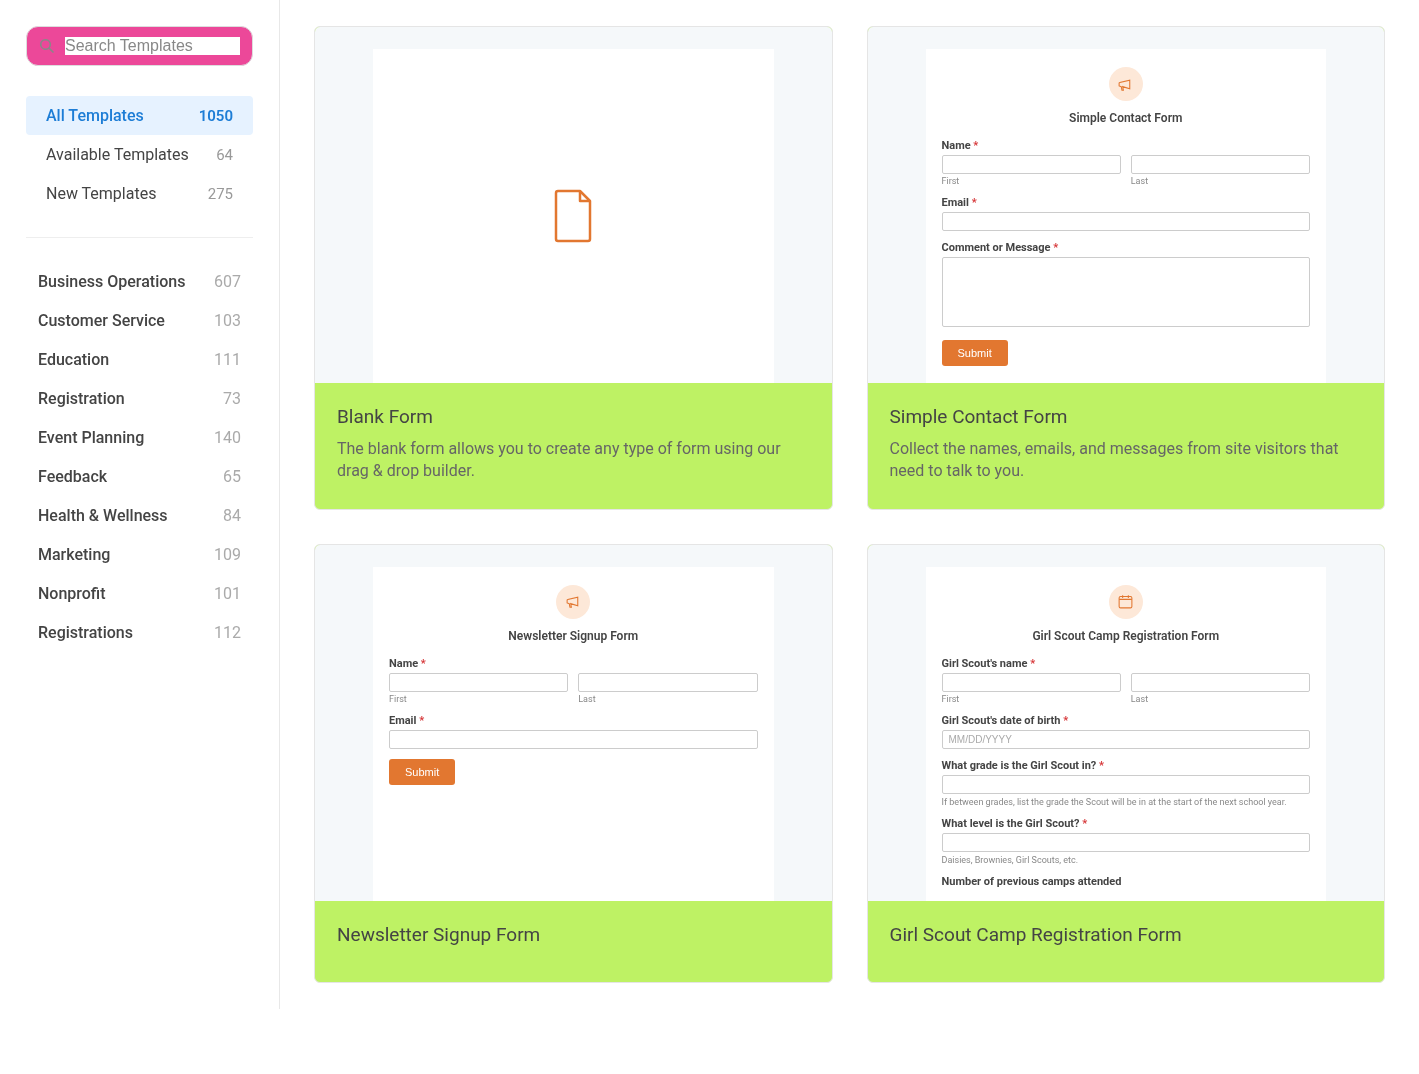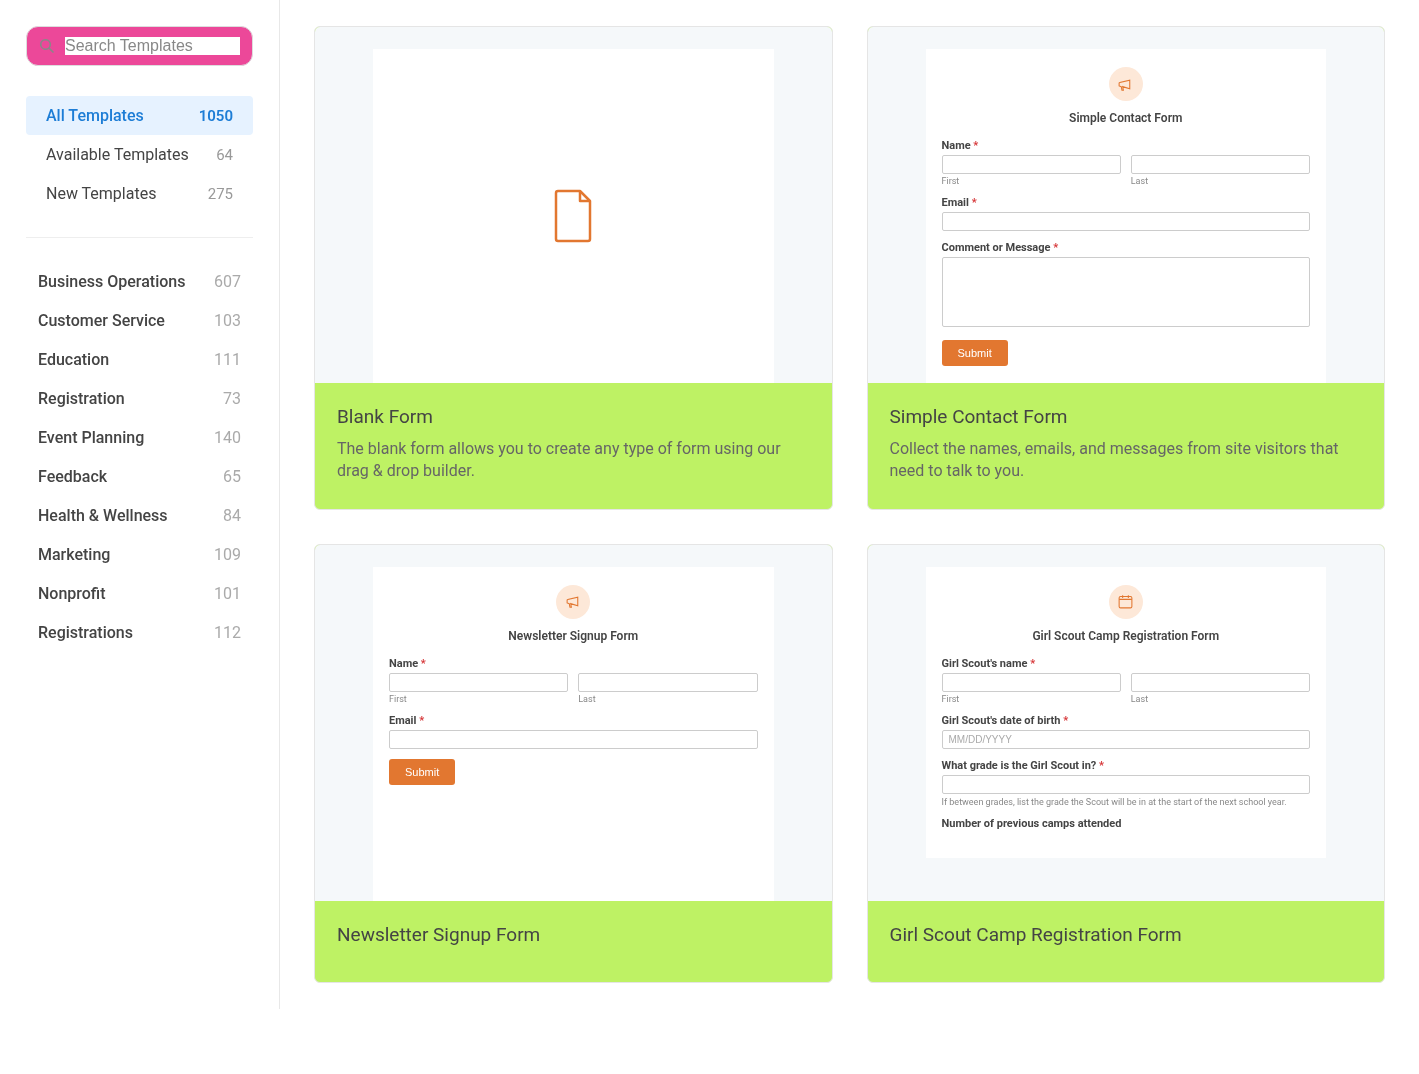--- a/index.html
+++ b/index.html
@@ -349,20 +349,25 @@
           <div class="fp-field">
             <div class="fp-label"><span>Girl Scout's date of birth</span> <span class="req">*</span></div>
             <input class="fp-input" placeholder="MM/DD/YYYY" style="">
           </div>
           <div class="fp-field">
             <div class="fp-label"><span>What grade is the Girl Scout in?</span> <span class="req">*</span></div>
             <input class="fp-input" style="">
             <div class="fp-help">If between grades, list the grade the Scout will be in at the start of the next school year.</div>
           </div>
           <div class="fp-field">
+            <div class="fp-label"><span>What level is the Girl Scout?</span> <span class="req">*</span></div>
+            <input class="fp-input" style="">
+            <div class="fp-help">Daisies, Brownies, Girl Scouts, etc.</div>
+          </div>
+          <div class="fp-field">
             <div class="fp-label"><span>Number of previous camps attended</span></div>
 
           </div>
         </div>
       </div>
       <div class="card-body">
         <h3 class="card-title">Girl Scout Camp Registration Form</h3>
       </div>
     </div>
 

